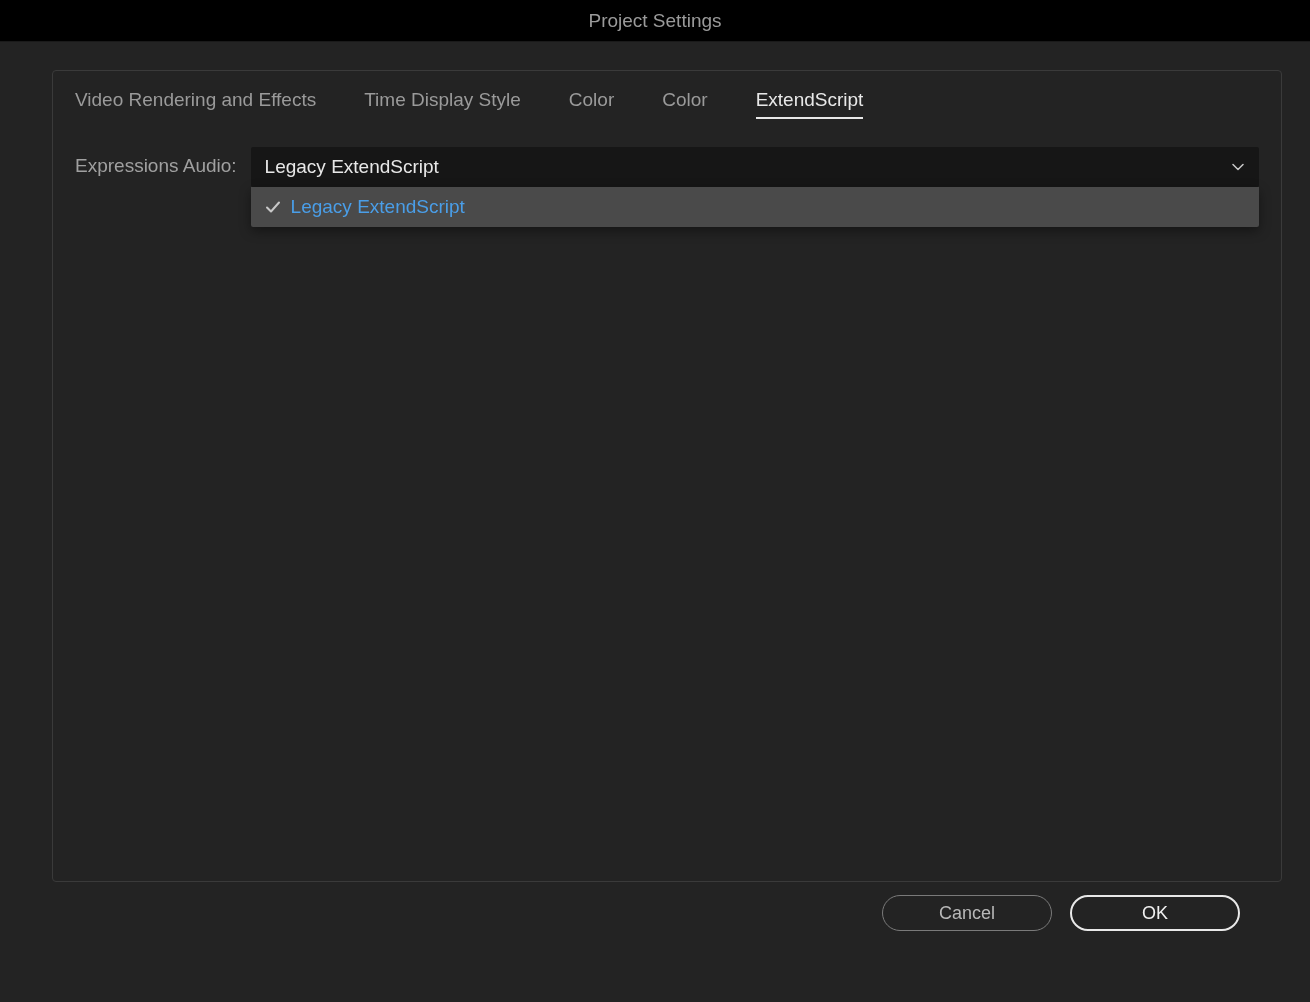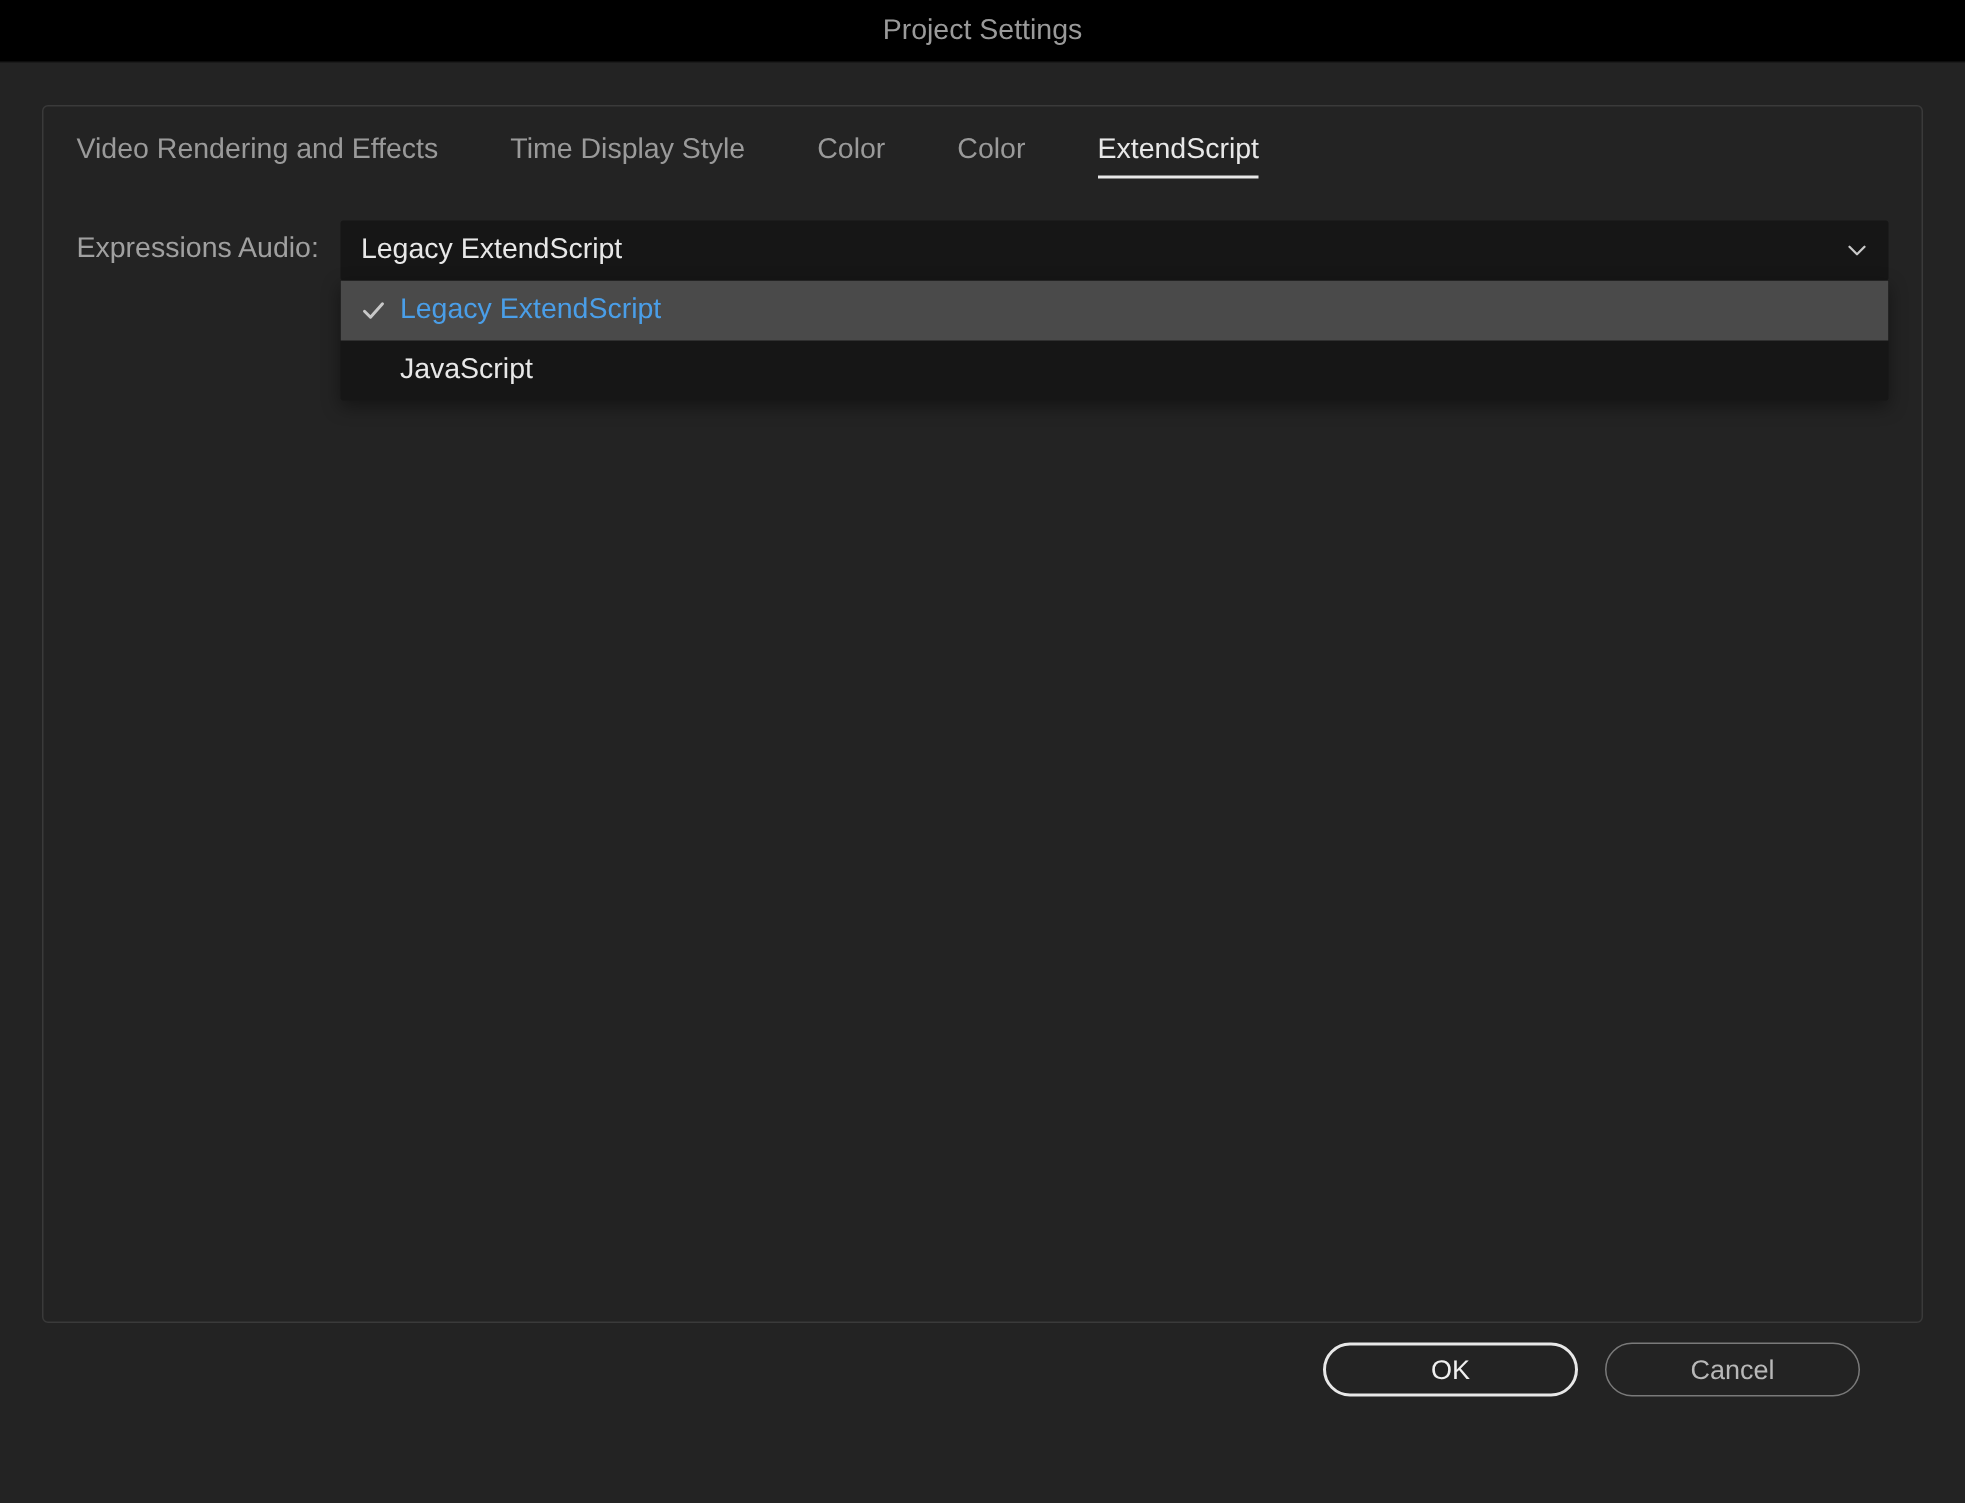--- a/index.html
+++ b/index.html
@@ -24,20 +24,21 @@
       border-bottom: 1px solid #1a1a1a;
     }
     .titlebar-text {
       color: #9a9a9a;
       font-size: 19px;
       font-weight: 400;
     }
     .main-content {
       padding: 28px 28px 0 28px;
       height: calc(100% - 42px - 120px);
+      margin-left: 24px;
     }
     .panel {
       border: 1px solid #3a3a3a;
       border-radius: 4px;
       height: 100%;
       padding: 18px 22px;
       background: #232323;
     }
     .tabs {
       display: flex;
@@ -188,30 +189,26 @@
         </div>
         <div class="dropdown-list">
           <div class="dropdown-item highlighted">
             <span class="check">
               <svg width="16" height="16" viewBox="0 0 16 16" fill="none">
                 <path d="M2 8.5L6 12.5L14 3.5" stroke="#c8c8c8" stroke-width="2" stroke-linecap="round" stroke-linejoin="round"></path>
               </svg>
             </span>
             <span class="item-text">Legacy ExtendScript</span>
           </div>
-          <div class="dropdown-item">
-            <span class="check"></span>
-            <span class="item-text">JavaScript</span>
-          </div>
         </div>
       </div>
     </div>
   </div>
 </div>
 
 <div class="footer">
+  <div class="btn btn-cancel">
+    <span>Cancel</span>
+  </div>
   <div class="btn btn-ok">
     <span>OK</span>
   </div>
-  <div class="btn btn-cancel">
-    <span>Cancel</span>
-  </div>
 </div>
 
 </body></html>

